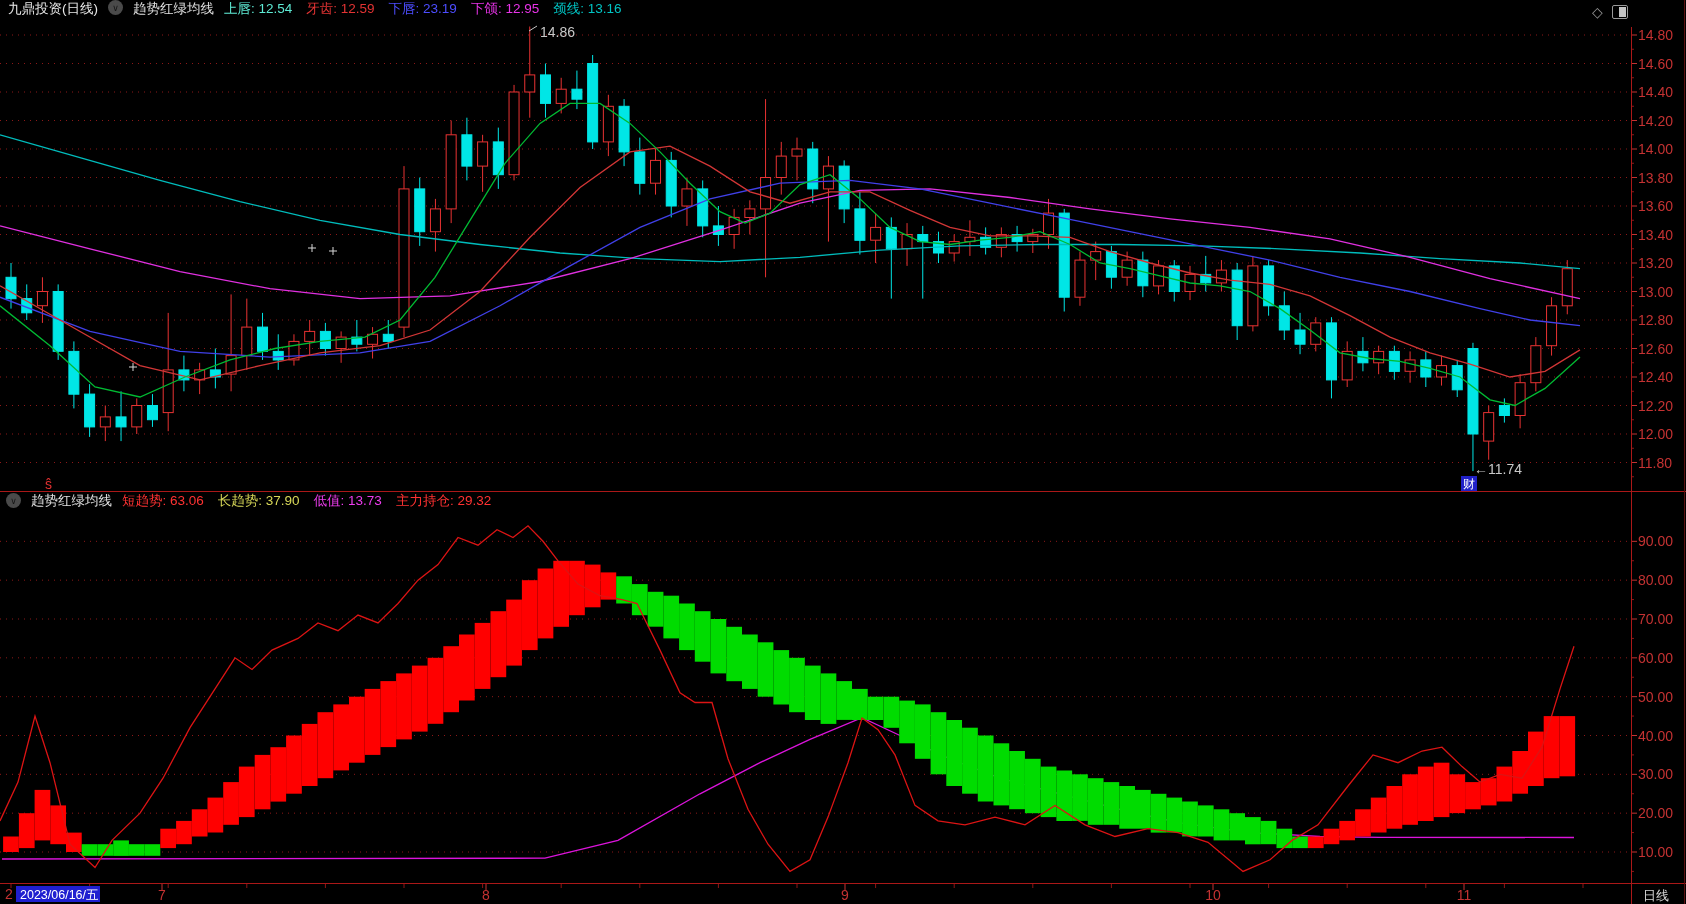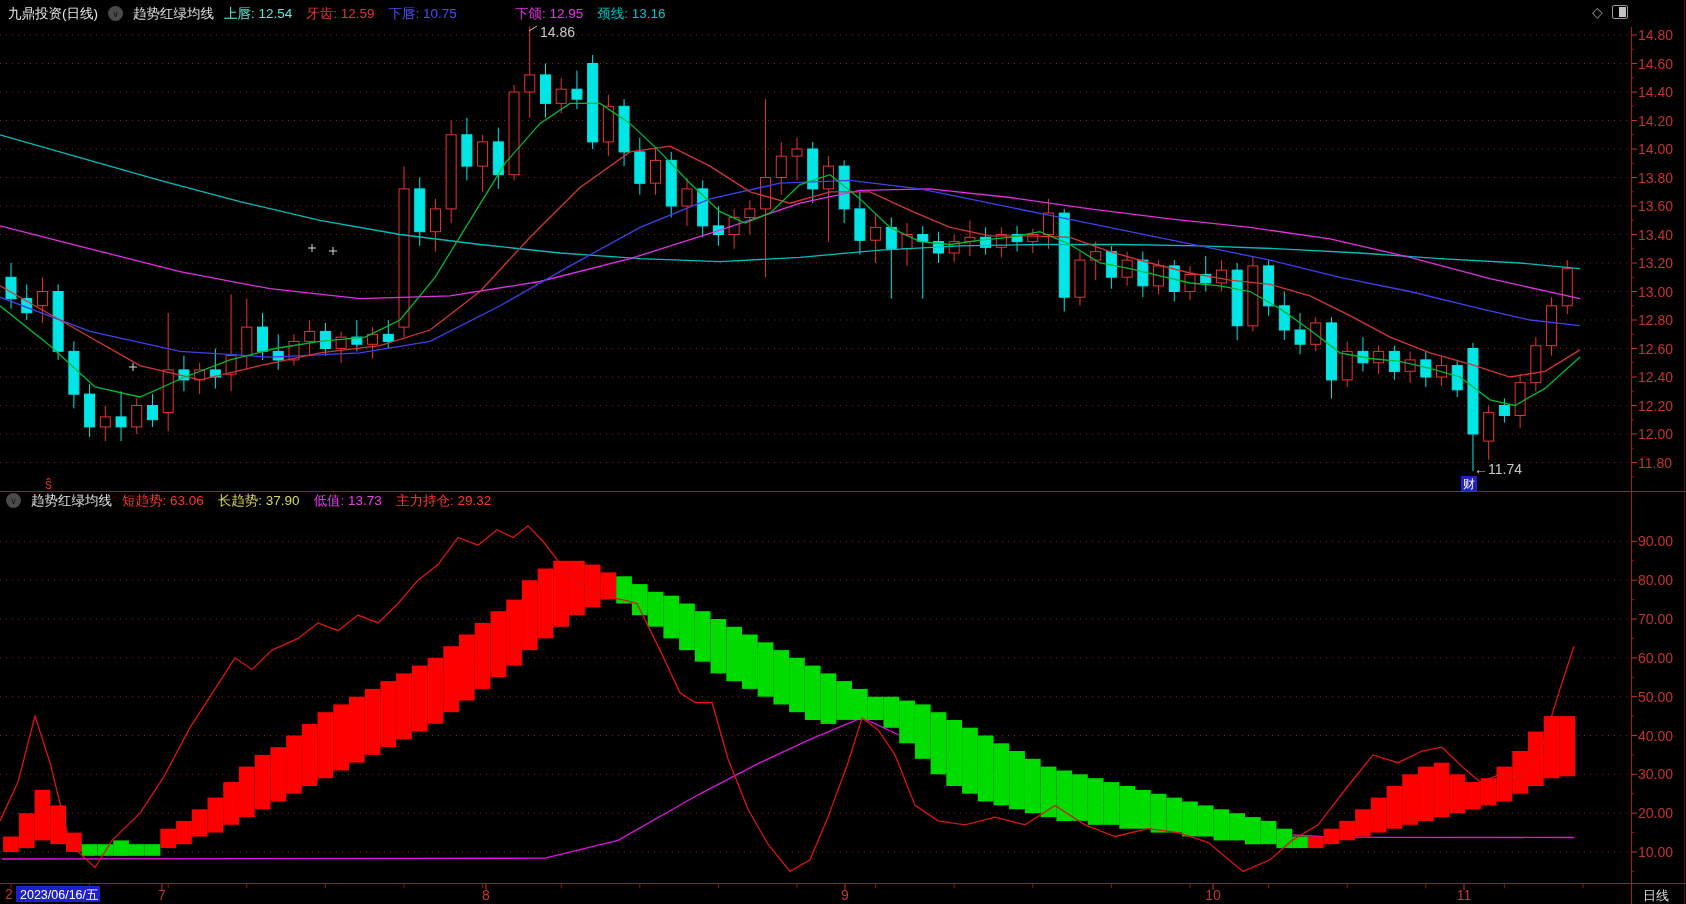--- a/index.html
+++ b/index.html
@@ -1,18 +1,18 @@
 <!DOCTYPE html>
 <html><head>
 <meta charset="utf-8">
 <style>
   html,body{margin:0;padding:0;background:#000;}
   .screen{position:relative;width:1686px;height:904px;background:#000;overflow:hidden;
           font-family:"Liberation Sans",sans-serif;}
-  .hdr{position:absolute;top:0;left:0;height:27px;display:flex;align-items:center;
+  .hdr{position:absolute;top:0;left:0;height:27px;display:flex;
        gap:10px;padding-left:8px;font-size:13.5px;color:#e0e0e0;z-index:3;white-space:nowrap;}
   .subhdr{position:absolute;top:492px;left:0;height:17px;display:flex;align-items:center;
        gap:10px;padding-left:6px;font-size:13.5px;color:#e0e0e0;z-index:3;white-space:nowrap;}
   .cico{width:15px;height:15px;border-radius:50%;background:#4a4a4a;display:inline-flex;
         align-items:center;justify-content:center;font-size:9px;color:#151515;flex:0 0 auto;}
   .legend span{margin-right:14px;}
   .corner{position:absolute;top:5px;left:1592px;display:flex;gap:9px;align-items:center;z-index:4;}
   .dia{color:#999;font-size:14px;line-height:14px;}
   .splitico{position:relative;width:14px;height:12px;border:1px solid #999;border-radius:2px;}
   .splitico span{position:absolute;top:1px;right:1px;bottom:1px;width:45%;background:#c4c4c4;}
@@ -21,21 +21,21 @@
 </style>
 </head>
 <body>
 
 <div class="screen">
 
   <div class="hdr">
     <span style="color:#e8e8e8;">九鼎投资(日线)</span>
     <span class="cico">∨</span>
     <span>趋势红绿均线</span>
-    <span class="legend" id="main-legend"><span style="color: #5eead4;">上唇: 12.54</span><span style="color: rgb(227, 51, 51);">牙齿: 12.59</span><span style="color: rgb(77, 77, 255);">下唇: 10.75</span><span style="color: rgb(232, 51, 232); margin-left: 44px;">下颌: 12.95</span><span style="color: rgb(0, 195, 195);">颈线: 13.16</span></span>
+    <span class="legend" id="main-legend"><span style="color: #5eead4;">上唇: 12.54</span><span style="color: rgb(227, 51, 51);">牙齿: 12.59</span><span style="color: rgb(77, 77, 255);">下唇: 23.19</span><span style="color: rgb(232, 51, 232);">下颌: 12.95</span><span style="color: rgb(0, 195, 195);">颈线: 13.16</span></span>
   </div>
 
   <div class="corner">
     <span class="dia">◇</span>
     <span class="splitico">
         <span></span>
       </span>
   </div>
 
   <div class="subhdr">

